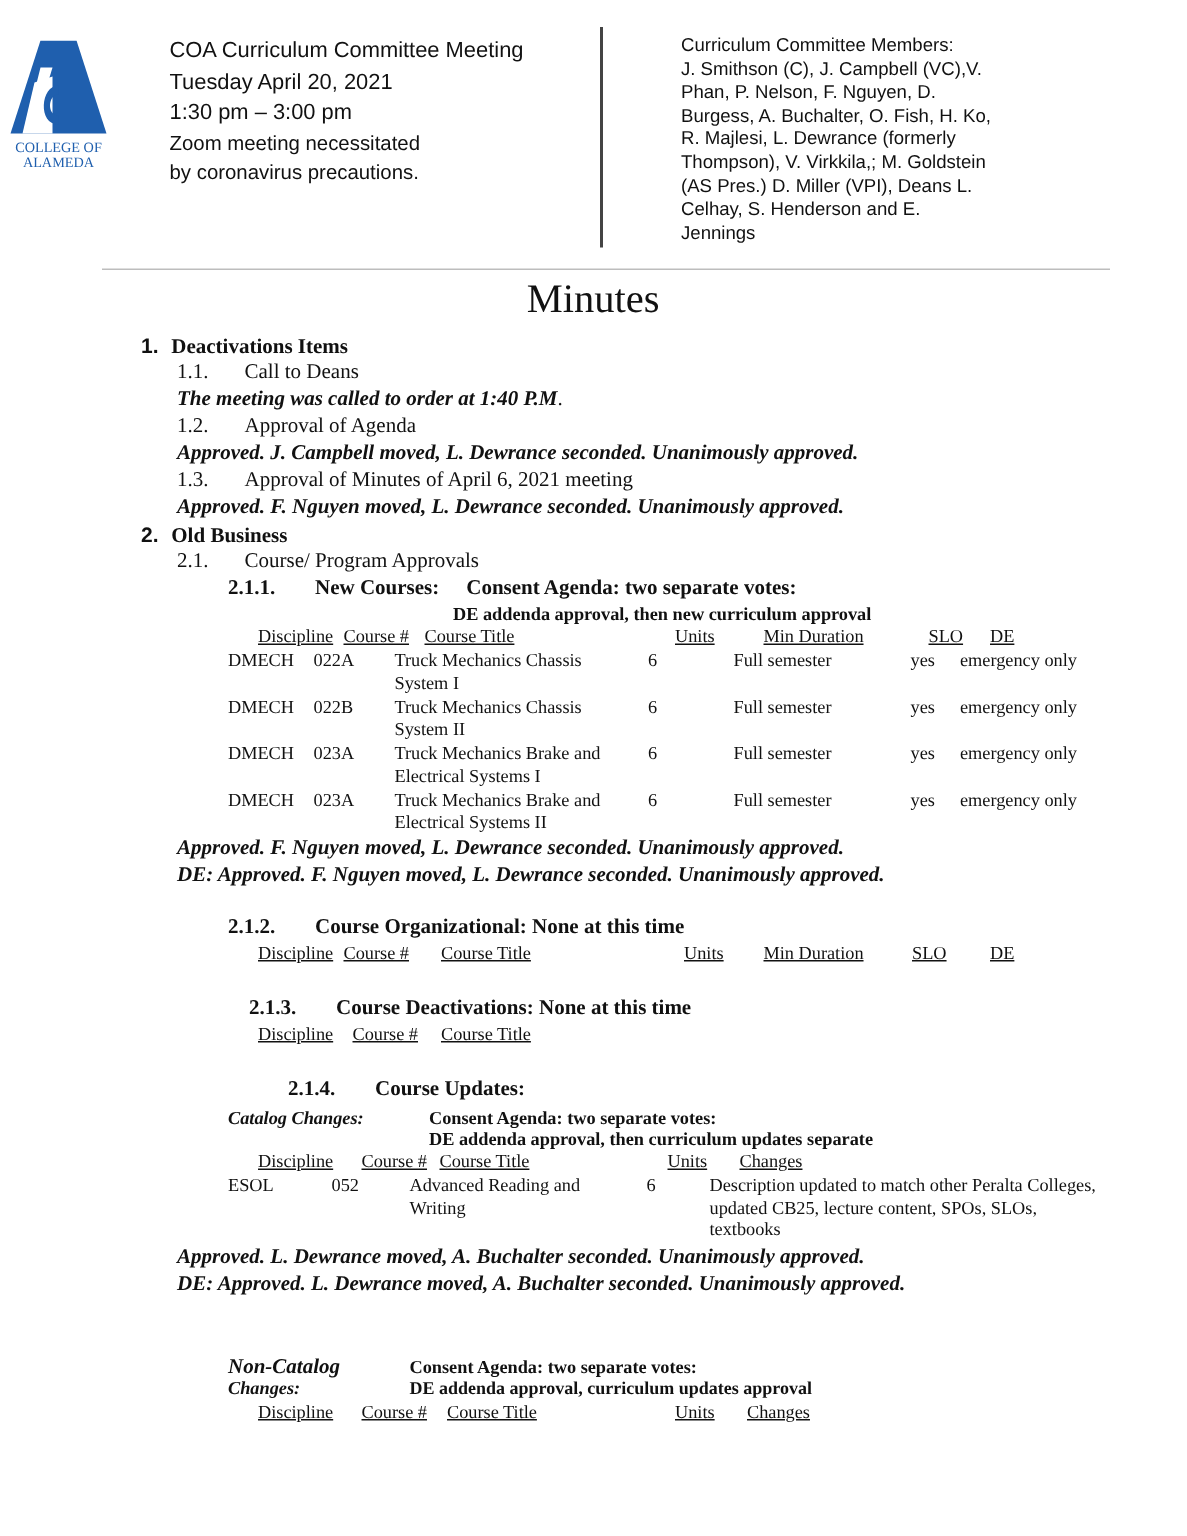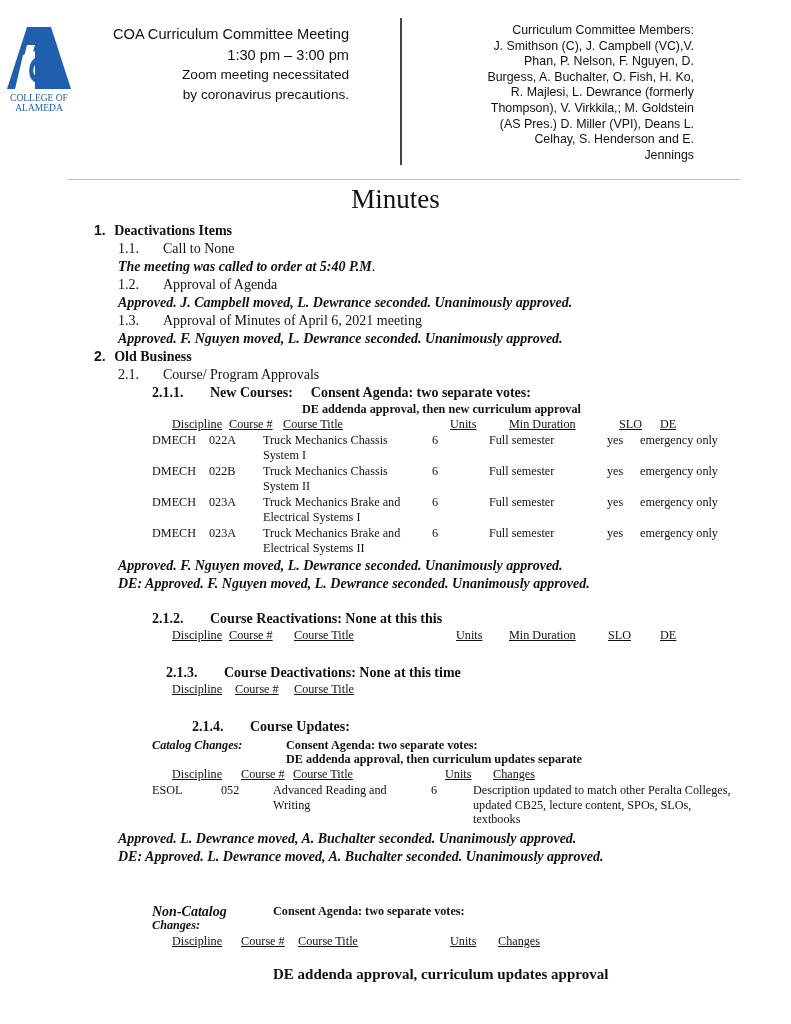--- a/index.html
+++ b/index.html
@@ -1,19 +1,19 @@
 <!DOCTYPE html>
 <html><head>
 <meta charset="utf-8">
 <style>
   html, body { margin:0; padding:0; background:#ffffff; }
   body { width:791px; height:1024px; position:relative; overflow:hidden; color:#111; }
   .sans { font-family:"Liberation Sans", sans-serif; }
   .serif { font-family:"Liberation Serif", serif; }
-  .abs { position:absolute;text-align:right; }
+  .abs { position:absolute; }
 
   
   #logo { left:5px; top:27px; width:68px; height:90px; }
   #meeting-info { left:113px; top:24px; font-size:14.6px; line-height:20.5px; }
   #meeting-info .sm { font-size:13.6px; line-height:19.5px; }
   #vdivider { left:400px; top:18px; width:2px; height:147px; background:#444; }
   #members { left:454px; top:23px; width:240px; font-size:12.4px; line-height:15.6px; }
   #hrule { left:68px; top:179px; width:672px; height:1px; background:#bdbdbd; }
 
   #title { left:0; width:791px; top:184px; text-align:center; font-size:27px; }
@@ -35,20 +35,21 @@
     <polygon points="10,62 18,28 30,24 30,62" fill="#ffffff"></polygon>
     <path d="M34,30 C22,30 20,56 34,56 L34,50 C26,50 27,36 34,36 Z" fill="#1f5fae"></path>
     <polygon points="30,18 22,18 12,58 18,58" fill="#ffffff"></polygon>
     <text x="34" y="74" text-anchor="middle" font-family="Liberation Serif, serif" font-size="9.5" fill="#1f5fae">COLLEGE OF</text>
     <text x="34" y="84" text-anchor="middle" font-family="Liberation Serif, serif" font-size="9.5" fill="#1f5fae">ALAMEDA</text>
   </svg>
 </div>
 
 <div id="meeting-info" class="abs sans">
   <div>COA Curriculum Committee Meeting</div>
+  <div>Tuesday April 20, 2021</div>
   <div>1:30 pm – 3:00 pm</div>
   <div class="sm">Zoom meeting necessitated</div>
   <div class="sm">by coronavirus precautions.</div>
 </div>
 
 <div id="vdivider" class="abs"></div>
 
 <div id="members" class="abs sans">
   <div>Curriculum Committee Members:</div>
   <div>J. Smithson (C), J. Campbell (VC),V.</div>
@@ -63,24 +64,24 @@
 
 <div id="hrule" class="abs"></div>
 
 <div id="title" class="abs serif">Minutes</div>
 
 <div class="line serif" style="left:94px; top:222px;">
   <span class="num1">1.</span>
   <span class="bold" style="margin-left:5px;">Deactivations Items</span>
 </div>
 <div class="line serif" style="left:118px; top:240px;">
-  <span style="display:inline-block;width:45px;">1.1.</span><span>Call to None</span>
+  <span style="display:inline-block;width:45px;">1.1.</span><span>Call to Deans</span>
 </div>
 <div class="line serif" style="left:118px; top:258px;">
-  <span class="bi">The meeting was called to order at 5:40 P.M</span><span>.</span>
+  <span class="bi">The meeting was called to order at 1:40 P.M</span><span>.</span>
 </div>
 <div class="line serif" style="left:118px; top:276px;">
   <span style="display:inline-block;width:45px;">1.2.</span><span>Approval of Agenda</span>
 </div>
 <div class="line serif bi" style="left:118px; top:294px;">Approved. J. Campbell moved, L. Dewrance seconded. Unanimously approved.</div>
 <div class="line serif" style="left:118px; top:312px;">
   <span style="display:inline-block;width:45px;">1.3.</span><span>Approval of Minutes of April 6, 2021 meeting</span>
 </div>
 <div class="line serif bi" style="left:118px; top:330px;">Approved. F. Nguyen moved, L. Dewrance seconded. Unanimously approved.</div>
 
@@ -146,21 +147,21 @@
     <span class="cell" style="left:337px;">Full semester</span>
     <span class="cell" style="left:455px;">yes</span>
     <span class="cell" style="left:488px;">emergency only</span>
   </div>
 </div>
 
 <div class="line serif bi" style="left:118px; top:557px;">Approved. F. Nguyen moved, L. Dewrance seconded. Unanimously approved.</div>
 <div class="line serif bi" style="left:118px; top:575px;">DE: Approved. F. Nguyen moved, L. Dewrance seconded. Unanimously approved.</div>
 
 <div class="line serif bold" style="left:152px; top:610px;">
-  <span style="display:inline-block;width:58px;">2.1.2.</span><span>Course Reactivations:  None at this this</span>
+  <span style="display:inline-block;width:58px;">2.1.2.</span><span>Course Organizational:  None at this time</span>
 </div>
 <div class="tbl serif" style="left:152px; top:628px; width:520px; height:16px;">
   <span class="cell u" style="left:0;">Discipline</span>
   <span class="cell u" style="left:57px;">Course #</span>
   <span class="cell u" style="left:122px;">Course Title</span>
   <span class="cell u" style="left:284px;">Units</span>
   <span class="cell u" style="left:337px;">Min Duration</span>
   <span class="cell u" style="left:436px;">SLO</span>
   <span class="cell u" style="left:488px;">DE</span>
 </div>
@@ -200,21 +201,21 @@
     <span class="cell" style="left:321px; top:29px;">textbooks</span>
   </div>
 </div>
 
 <div class="line serif bi" style="left:118px; top:830px;">Approved. L. Dewrance moved, A. Buchalter seconded. Unanimously approved.</div>
 <div class="line serif bi" style="left:118px; top:848px;">DE: Approved. L. Dewrance moved, A. Buchalter seconded. Unanimously approved.</div>
 
 <div class="line serif bi" style="left:152px; top:903px; font-size:14px;">Non-Catalog</div>
 <div class="line serif bi" style="left:152px; top:917px; font-size:12.2px;">Changes:</div>
 <div class="line serif bold" style="left:273px; top:903px; font-size:12.2px;">Consent Agenda:  two separate votes:</div>
-<div class="line serif bold" style="left:273px; top:966px; font-size:15px;font-family:Liberation Serif, serif;">DE addenda approval, curriculum updates approval</div>
+<div class="line serif bold" style="left:273px; top:917px; font-size:12px;font-family:Liberation Serif, serif;">DE addenda approval, curriculum updates approval</div>
 
 <div class="tbl serif" style="left:152px; top:934px; width:400px; height:16px;">
   <span class="cell u" style="left:0;">Discipline</span>
   <span class="cell u" style="left:69px;">Course #</span>
   <span class="cell u" style="left:126px;">Course Title</span>
   <span class="cell u" style="left:278px;">Units</span>
   <span class="cell u" style="left:326px;">Changes</span>
 </div>
 
 </body></html>

